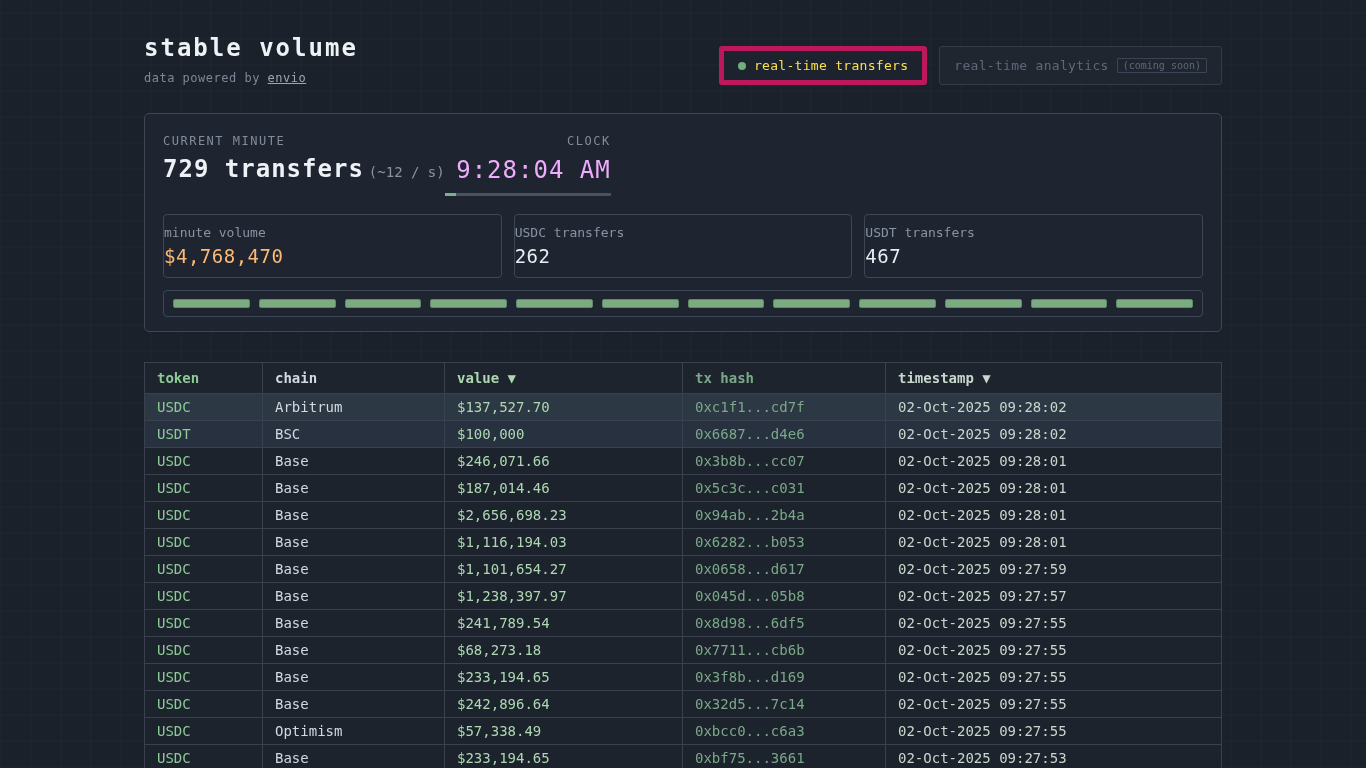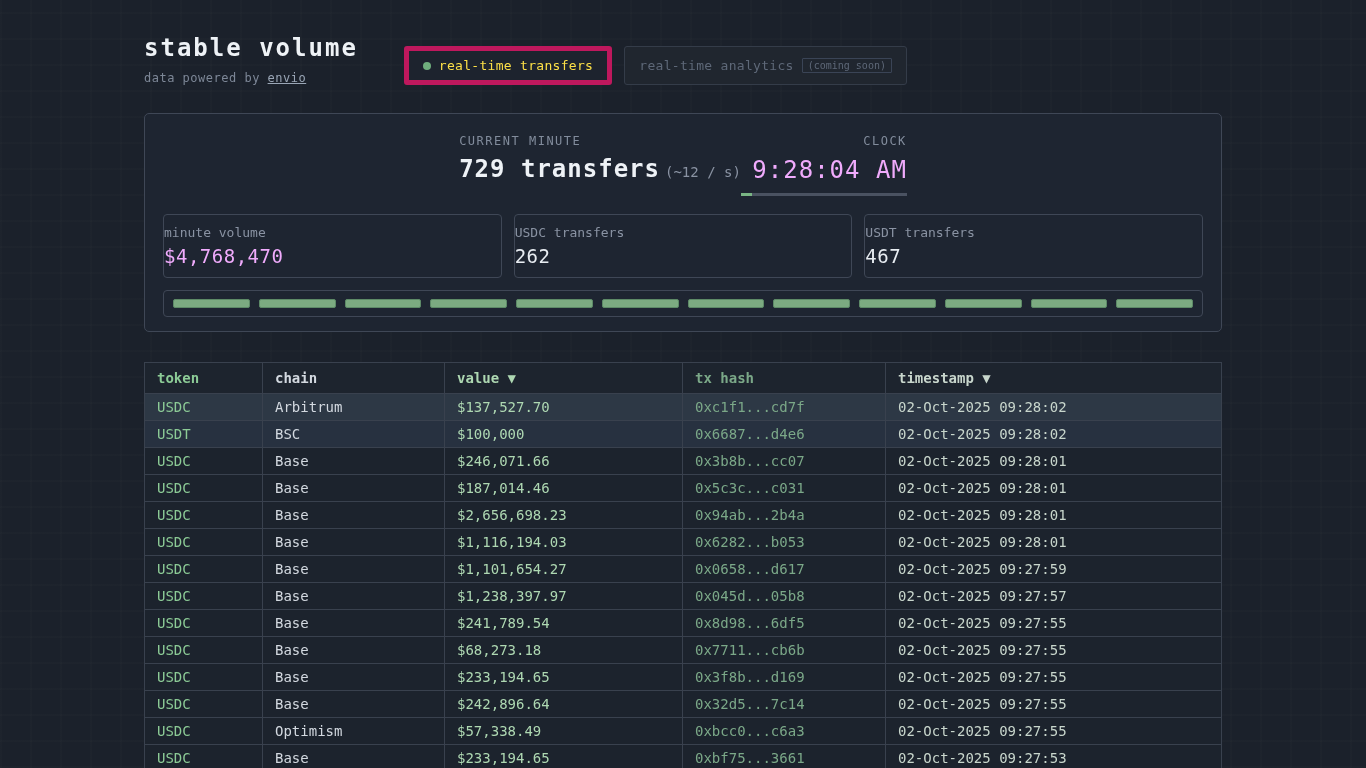--- a/index.html
+++ b/index.html
@@ -8,21 +8,21 @@
     background-color: #1b212b;
     background-image:
       repeating-linear-gradient(0deg, rgba(255,255,255,0.012) 0 2px, transparent 2px 26px),
       repeating-linear-gradient(90deg, rgba(255,255,255,0.012) 0 2px, transparent 2px 30px);
     font-family: "DejaVu Sans Mono", "Liberation Mono", monospace;
     color: #e6ebf1;
   }
   .container { width: 1078px; margin: 0 auto; padding-top: 34px; }
 
   
-  .topbar { display: flex; justify-content: flex-start; align-items: flex-start; gap: 46px; }
+  .topbar { display: flex; justify-content: space-between; align-items: flex-start; }
   .page-title { font-size: 24px; font-weight: bold; letter-spacing: 2px; color: #eef2f6; }
   .subtitle { margin-top: 9px; font-size: 12px; color: #7d8797; letter-spacing: 0.5px; }
   .subtitle a { color: #9aa6b6; text-decoration: underline; cursor: pointer; }
   .tabs { display: flex; gap: 12px; margin-top: 12px; }
   .tab {
     display: flex; align-items: center; gap: 8px;
     font-size: 13px; padding: 7px 14px; border-radius: 3px;
     background: transparent; cursor: pointer;
     font-family: inherit; letter-spacing: 0.3px;
   }
@@ -32,35 +32,35 @@
   .tab .soon-badge {
     font-size: 10px; border: 1px solid #3a4456; padding: 1px 5px;
     border-radius: 1px; color: #5e6878; letter-spacing: 0;
   }
 
   
   .panel {
     margin-top: 28px; border: 1px solid #3f4756; border-radius: 5px;
     background: #1e2531; padding: 20px 18px 14px 18px;
   }
-  .panel-top { display: flex; justify-content: center; align-items: flex-start; }
+  .panel-top { display: flex; justify-content: flex-start; align-items: flex-start; }
   .eyebrow { font-size: 12px; color: #828c9c; letter-spacing: 1.5px; margin-bottom: 7px; }
   .big-count { font-size: 24px; font-weight: bold; color: #eef2f6; letter-spacing: 1px; }
   .rate { font-size: 14px; font-weight: normal; color: #8a93a3; margin-left: 5px; letter-spacing: 0; }
   .clock-block { text-align: right; }
   .clock-label { font-size: 12px; color: #828c9c; letter-spacing: 1.5px; margin-bottom: 8px; }
   .clock-time { font-size: 24px; color: #f0abfc; letter-spacing: 1px; }
   .clock-progress { margin-top: 9px; margin-left: auto; width: 166px; height: 3px; background: #4a5261; }
   .clock-progress-fill { height: 100%; background: #79b584; }
 
   .stats-row { display: flex; gap: 12px; margin-top: 18px; }
   .stat-box { flex: 1; border: 1px solid #3f4756; border-radius: 4px; padding: 10px 0; background: #1e2531; }
   .stat-label { font-size: 13px; color: #8a93a3; margin-bottom: 5px; }
   .stat-value { font-size: 19px; color: #e8edf2; letter-spacing: 0.5px; }
-  .stat-value.accent { color: #f0abfc; }
+  .stat-value.accent { color: #fdba74; }
 
   .segments-box {
     margin-top: 12px; border: 1px solid #3f4756; border-radius: 4px;
     padding: 8px 9px; display: flex; gap: 9px;
   }
   .segment { flex: 1; height: 9px; border-radius: 2px; background: #7cab81; border: 1px solid #5d8a67; }
 
   
   table { margin-top: 30px; width: 100%; border-collapse: collapse; font-size: 14px; }
   th, td { border: 1px solid #39414e; padding: 5px 12px; text-align: left; white-space: nowrap; }

